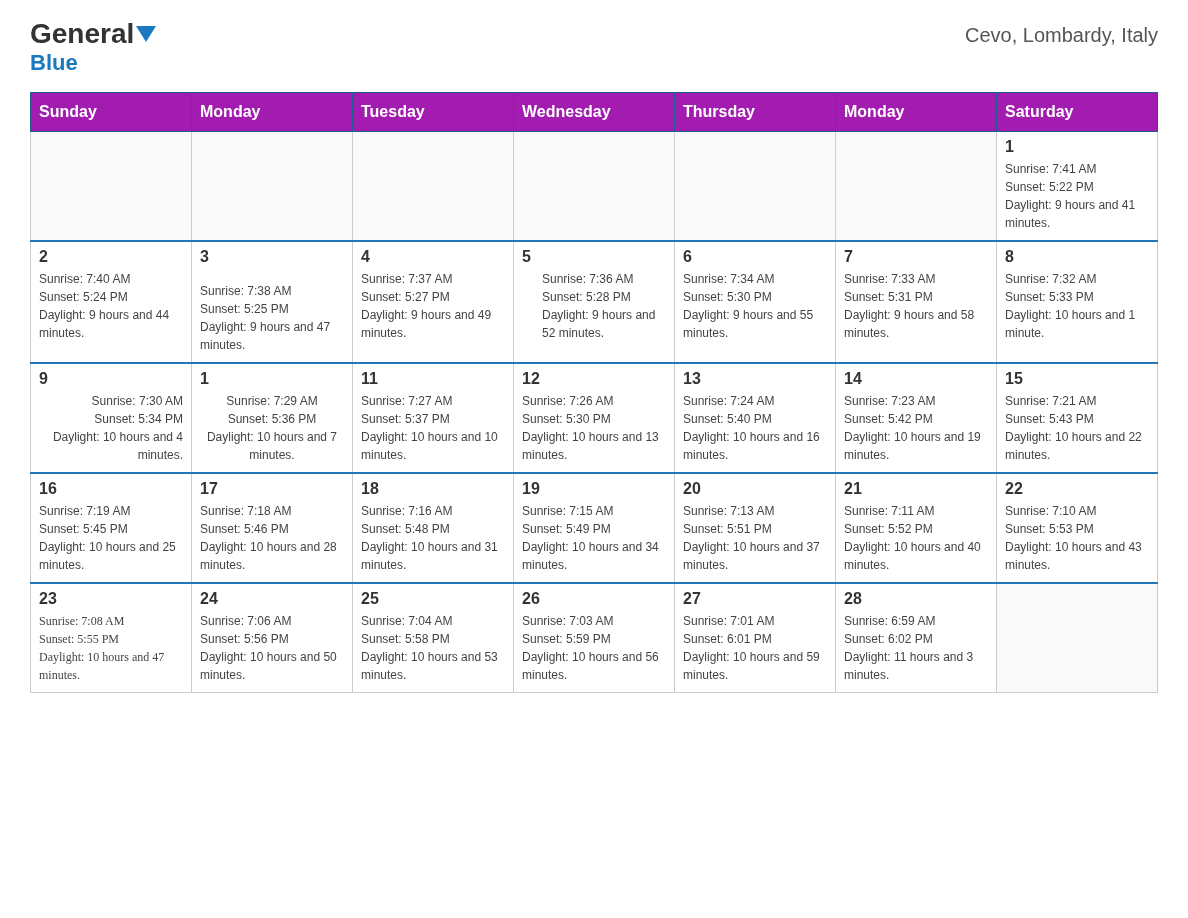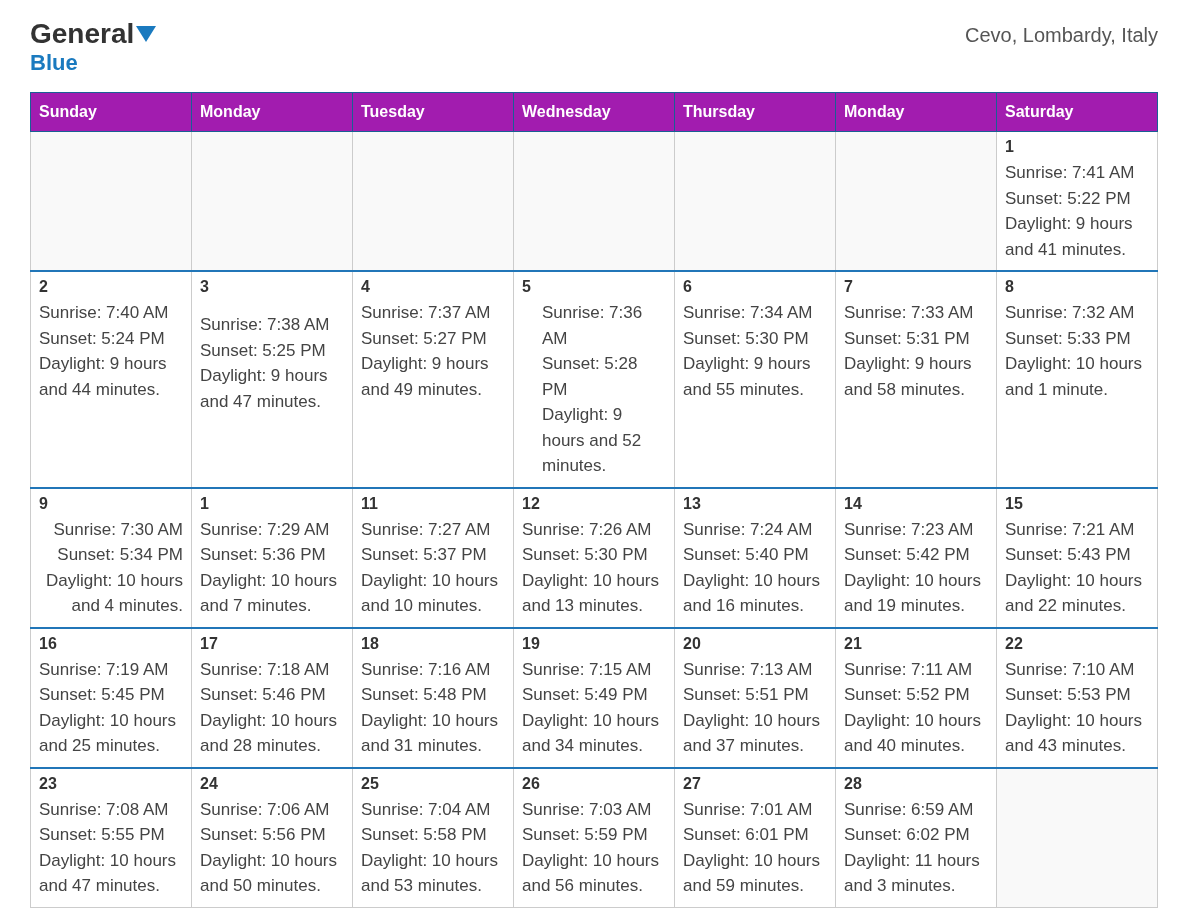--- a/index.html
+++ b/index.html
@@ -83,21 +83,21 @@
       color: #333;
     }
     .day-number {
       font-size: 16px;
       font-weight: bold;
       color: #333;
       display: block;
       margin-bottom: 4px;
     }
     .day-info {
-      font-size: 17px;
+      font-size: 12px;
       color: #444;
       line-height: 1.5;
     }
     .empty-cell {
       background: #f9f9f9;
     }
     .row-divider td {
       border-top: 2px solid #2176b8;
     }
   </style>
@@ -189,21 +189,21 @@
       </tr>
       <tr class="row-divider">
         <td>
           <span class="day-number">9</span>
           <div class="day-info" style="white-space: pre-line; text-align: right;">Sunrise: 7:30 AM
 Sunset: 5:34 PM
 Daylight: 10 hours and 4 minutes.</div>
         </td>
         <td>
           <span class="day-number">1</span>
-          <div class="day-info" style="white-space: pre-line;">Sunrise: 7:29 AM
+          <div class="day-info" style="white-space: pre-line; text-align: center;">Sunrise: 7:29 AM
 Sunset: 5:36 PM
 Daylight: 10 hours and 7 minutes.</div>
         </td>
         <td>
           <span class="day-number">11</span>
           <div class="day-info" style="white-space: pre-line;">Sunrise: 7:27 AM
 Sunset: 5:37 PM
 Daylight: 10 hours and 10 minutes.</div>
         </td>
         <td>
@@ -271,21 +271,21 @@
         <td>
           <span class="day-number">22</span>
           <div class="day-info" style="white-space: pre-line;">Sunrise: 7:10 AM
 Sunset: 5:53 PM
 Daylight: 10 hours and 43 minutes.</div>
         </td>
       </tr>
       <tr class="row-divider">
         <td>
           <span class="day-number">23</span>
-          <div class="day-info" style="white-space: pre-line;">Sunrise: 7:08 AM
+          <div class="day-info" style="white-space: pre-line; font-family: Liberation Serif, serif;">Sunrise: 7:08 AM
 Sunset: 5:55 PM
 Daylight: 10 hours and 47 minutes.</div>
         </td>
         <td>
           <span class="day-number">24</span>
           <div class="day-info" style="white-space: pre-line;">Sunrise: 7:06 AM
 Sunset: 5:56 PM
 Daylight: 10 hours and 50 minutes.</div>
         </td>
         <td>

